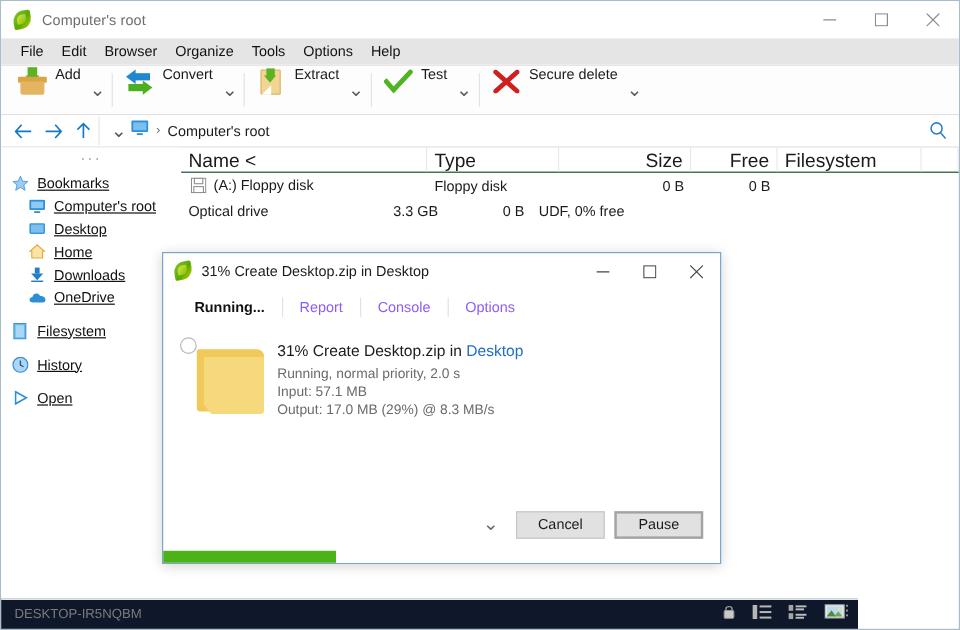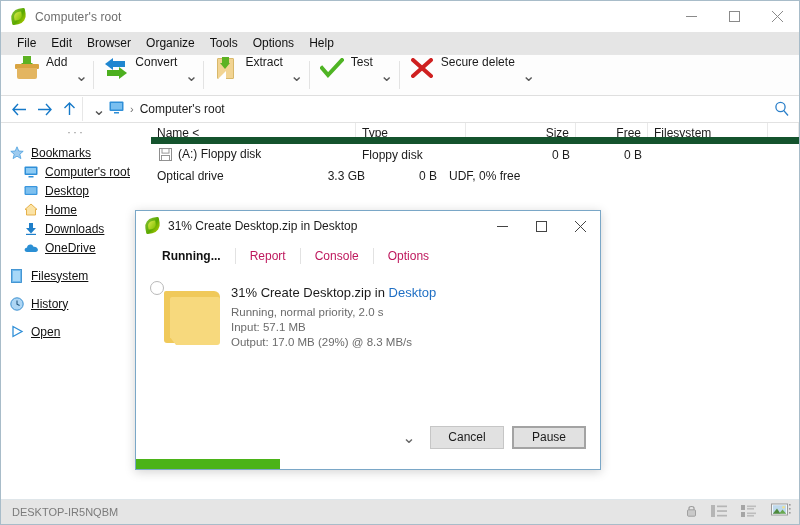--- a/index.html
+++ b/index.html
@@ -123,56 +123,56 @@
   .body { display: flex; height: 375px; }
   .sidebar { width: 150px; padding-top: 4px; background:#ffffff; }
   .sb-dots { text-align:center; color:#8c8c8c; font-size: 12px; height: 16px; line-height: 10px; letter-spacing:2px; }
   .sb-item { display:flex; align-items:center; height: 19px; font-size: 12px; color:#111; padding-left: 8px; text-decoration: underline; }
   .sb-item.indent { padding-left: 22px; }
   .sb-item .sbico { width: 16px; height: 16px; margin-right: 6px; display:flex; align-items:center; justify-content:center; flex:0 0 16px;}
   .sb-gap { height: 9px; }
 
   
   .filelist { flex: 1; }
-  .fl-header { display: flex; height: 21px; font-size: 12px; color:#1b1b1b; border-bottom: 7px solid #14532d; }
+  .fl-header { display: flex; height: 21px; font-size: 16px; color:#1b1b1b; border-bottom: 1px solid #14532d; }
   .fl-col { padding: 3px 6px 0 6px; border-right: 1px solid #e9e9e9; overflow:hidden; white-space:nowrap;}
   .fl-row { display:flex; height: 21px; font-size: 12px; color:#1b1b1b; align-items:center; }
   .c-name { width: 205px; }
   .c-type { width: 110px; }
   .c-size { width: 110px; text-align: right; }
   .c-free { width: 72px; text-align: right; }
   .c-fs   { width: 120px; }
   .c-pad  { flex: 1; }
   .cell { padding: 0 6px; overflow:hidden; white-space:nowrap; }
   .cell-icon { width:16px; height:14px; margin-right:5px; display:inline-flex; align-items:center; justify-content:center; vertical-align:middle;}
 
   
   .statusbar {
-    position:absolute; left:0; bottom:0; width: 798px; height: 25px;
+    position:absolute; left:0; bottom:0; width: 714px; height: 25px;
     border-top: 1px solid #dfe6ea;
-    display:flex; align-items:center; background:#e5e5e5;
+    display:flex; align-items:center; background:#0f172a;
   }
   .status-text { font-size: 11px; color:#7b7b7b; padding-left: 11px; }
   .status-icons { margin-left:auto; display:flex; align-items:center; padding-right: 8px; gap: 14px;}
 
   
   .dialog {
     position: absolute; left: 134px; top: 209px;
     width: 466px; height: 260px;
     background: #ffffff;
     border: 1px solid #7aa7c7;
     box-shadow: 0 2px 10px rgba(0,0,0,.18);
   }
   .dlg-title { height: 30px; display:flex; align-items:center; }
   .dlg-icon { width:16px; height:16px; margin-left: 9px; margin-right: 7px; }
   .dlg-title-text { font-size: 12px; color:#1b1b1b; }
   .dlg-wincontrols { margin-left:auto; display:flex; }
   .dlg-wc { width: 39px; height: 30px; display:flex; align-items:center; justify-content:center; color:#444;}
   .dlg-tabs { height: 30px; display:flex; align-items:center; padding-left: 12px; }
-  .dlg-tab { font-size:12px; padding: 0 14px; color:#be185d; height:18px; display:flex; align-items:center;}
+  .dlg-tab { font-size:12px; padding: 0 14px; color:#8b5cf6; height:18px; display:flex; align-items:center;}
   .dlg-tab.active { color:#111; font-weight:600; }
   .dlg-tabsep { width:1px; height:16px; background:#e2e2e2; }
 
   .dlg-content { position: relative; height: 160px; }
   .spinner {
     position:absolute; left: 14px; top: 10px;
     width: 14px; height: 14px; border-radius: 50%;
     border: 1px solid #b9b9b9;
   }
   .folder-ico { position:absolute; left: 28px; top: 18px; width: 56px; height: 56px; }

